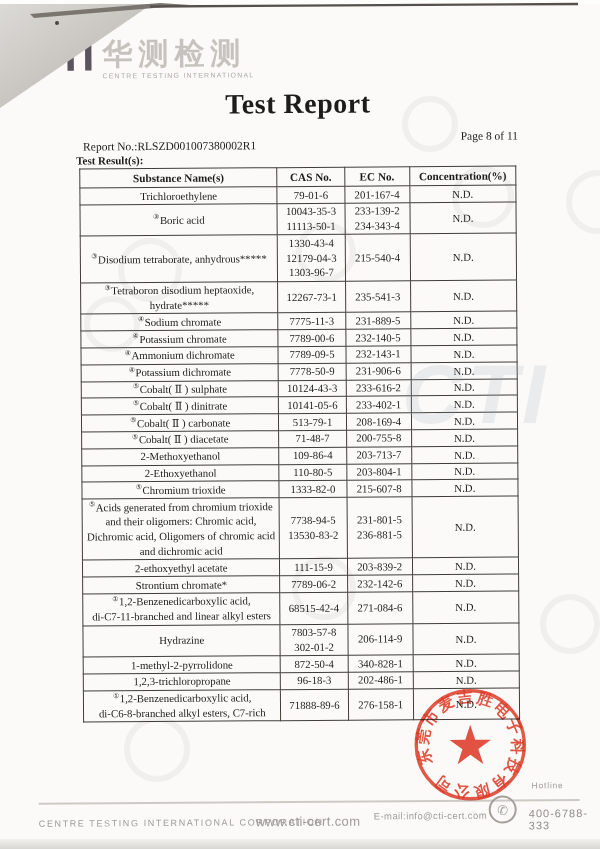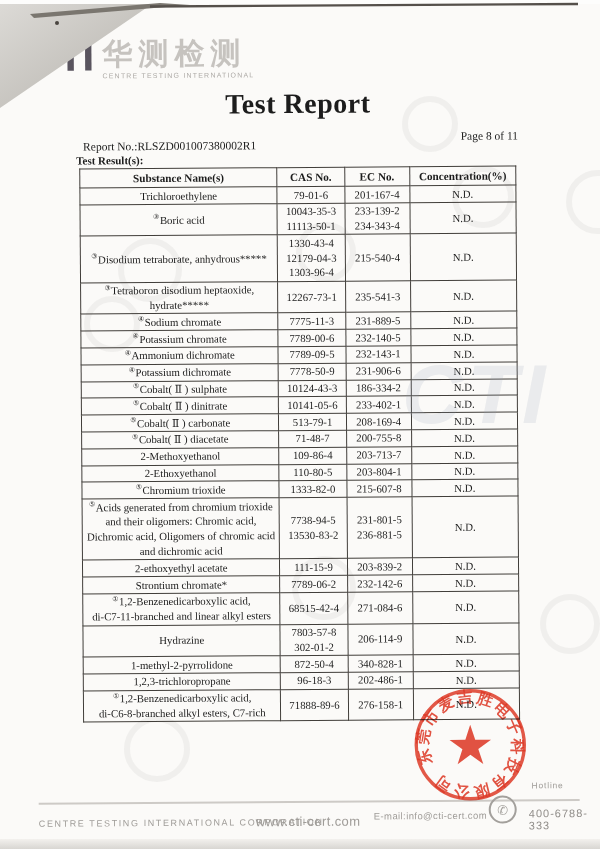--- a/index.html
+++ b/index.html
@@ -142,21 +142,21 @@
               </td>
     <td class="cell-conc">N.D.</td>
   </tr>
             <tr>
     <td class="cell-name">
                 <span class="line"><sup class="marker">③</sup>Disodium tetraborate, anhydrous*****</span>
               </td>
     <td class="cell-cas">
                 <span class="line">1330-43-4</span>
                 <span class="line">12179-04-3</span>
-                <span class="line">1303-96-4</span>
+                <span class="line">1303-96-7</span>
               </td>
     <td class="cell-ec">
                 <span class="line">215-540-4</span>
               </td>
     <td class="cell-conc">N.D.</td>
   </tr>
             <tr>
     <td class="cell-name">
                 <span class="line"><sup class="marker">③</sup>Tetraboron disodium heptaoxide,</span>
                 <span class="line">hydrate*****</span>
@@ -218,21 +218,21 @@
     <td class="cell-conc">N.D.</td>
   </tr>
             <tr>
     <td class="cell-name">
                 <span class="line"><sup class="marker">⑤</sup>Cobalt( Ⅱ ) sulphate</span>
               </td>
     <td class="cell-cas">
                 <span class="line">10124-43-3</span>
               </td>
     <td class="cell-ec">
-                <span class="line">186-334-2</span>
+                <span class="line">233-616-2</span>
               </td>
     <td class="cell-conc">N.D.</td>
   </tr>
             <tr>
     <td class="cell-name">
                 <span class="line"><sup class="marker">⑤</sup>Cobalt( Ⅱ ) dinitrate</span>
               </td>
     <td class="cell-cas">
                 <span class="line">10141-05-6</span>
               </td>

